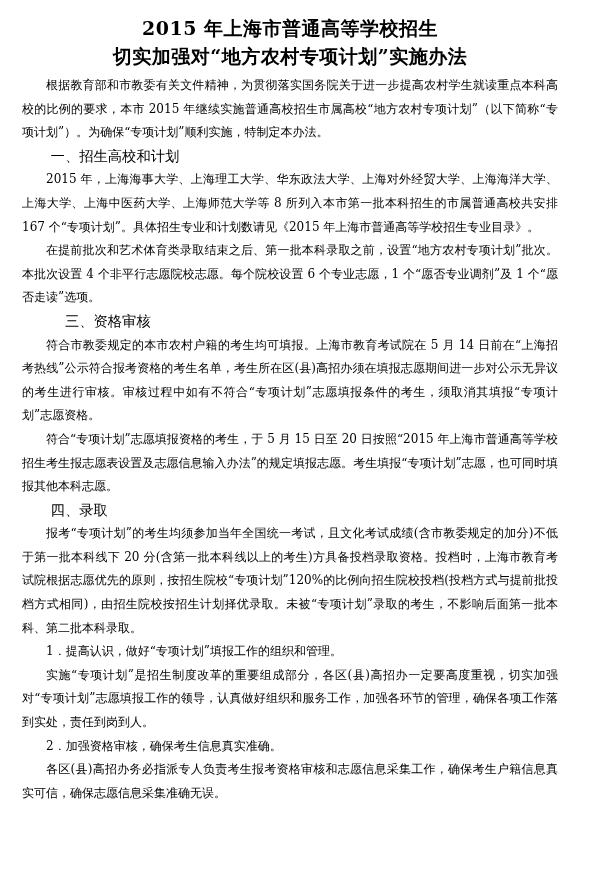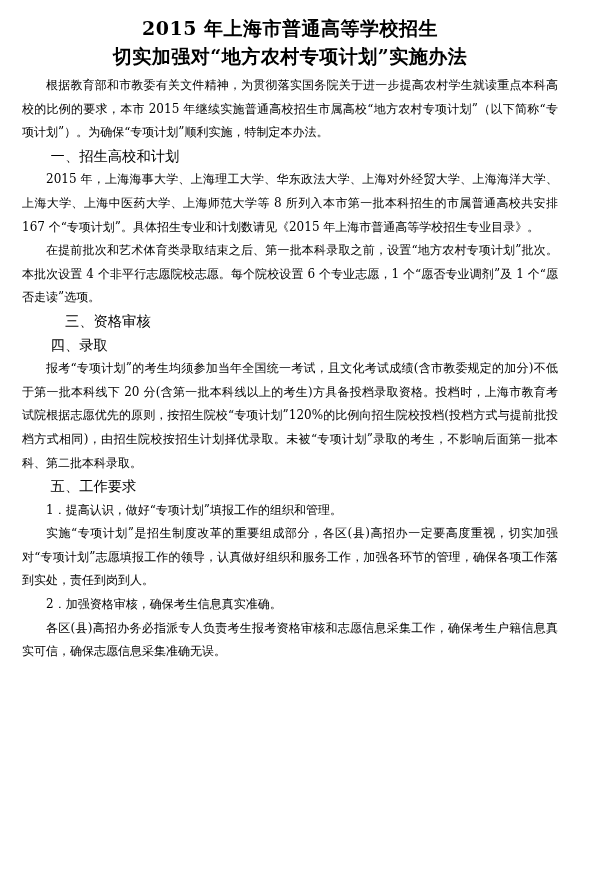--- a/index.html
+++ b/index.html
@@ -60,21 +60,22 @@
     <span class="line">2015 年上海市普通高等学校招生</span>
     <span class="line">切实加强对“地方农村专项计划”实施办法</span>
   </div>
 
   <div class="doc-body">
     <p class="para">根据教育部和市教委有关文件精神，为贯彻落实国务院关于进一步提高农村学生就读重点本科高校的比例的要求，本市 2015 年继续实施普通高校招生市属高校“地方农村专项计划”（以下简称“专项计划”）。为确保“专项计划”顺利实施，特制定本办法。</p>
     <p class="section-head">一、招生高校和计划</p>
     <p class="para">2015 年，上海海事大学、上海理工大学、华东政法大学、上海对外经贸大学、上海海洋大学、上海大学、上海中医药大学、上海师范大学等 8 所列入本市第一批本科招生的市属普通高校共安排 167 个“专项计划”。具体招生专业和计划数请见《2015 年上海市普通高等学校招生专业目录》。</p>
     <p class="para">在提前批次和艺术体育类录取结束之后、第一批本科录取之前，设置“地方农村专项计划”批次。本批次设置 4 个非平行志愿院校志愿。每个院校设置 6 个专业志愿，1 个“愿否专业调剂”及 1 个“愿否走读”选项。</p>
     <p class="section-head center-ish">三、资格审核</p>
+    <p class="para">符合市教委规定的本市农村户籍的考生均可填报。上海市教育考试院在 5 月 14 日前在“上海招考热线”公示符合报考资格的考生名单，考生所在区(县)高招办须在填报志愿期间进一步对公示无异议的考生进行审核。审核过程中如有不符合“专项计划”志愿填报条件的考生，须取消其填报“专项计划”志愿资格。</p>
+    <p class="para">符合“专项计划”志愿填报资格的考生，于 5 月 15 日至 20 日按照“2015 年上海市普通高等学校招生考生报志愿表设置及志愿信息输入办法”的规定填报志愿。考生填报“专项计划”志愿，也可同时填报其他本科志愿。</p>
     <p class="section-head">四、录取</p>
     <p class="para">报考“专项计划”的考生均须参加当年全国统一考试，且文化考试成绩(含市教委规定的加分)不低于第一批本科线下 20 分(含第一批本科线以上的考生)方具备投档录取资格。投档时，上海市教育考试院根据志愿优先的原则，按招生院校“专项计划”120%的比例向招生院校投档(投档方式与提前批投档方式相同)，由招生院校按招生计划择优录取。未被“专项计划”录取的考生，不影响后面第一批本科、第二批本科录取。</p>
-    <p class="section-head">五、工作要求</p>
     <p class="para">1．提高认识，做好“专项计划”填报工作的组织和管理。</p>
     <p class="para">实施“专项计划”是招生制度改革的重要组成部分，各区(县)高招办一定要高度重视，切实加强对“专项计划”志愿填报工作的领导，认真做好组织和服务工作，加强各环节的管理，确保各项工作落到实处，责任到岗到人。</p>
     <p class="para">2．加强资格审核，确保考生信息真实准确。</p>
     <p class="para">各区(县)高招办务必指派专人负责考生报考资格审核和志愿信息采集工作，确保考生户籍信息真实可信，确保志愿信息采集准确无误。</p>
   </div>
 </div>
 
 </body></html>

